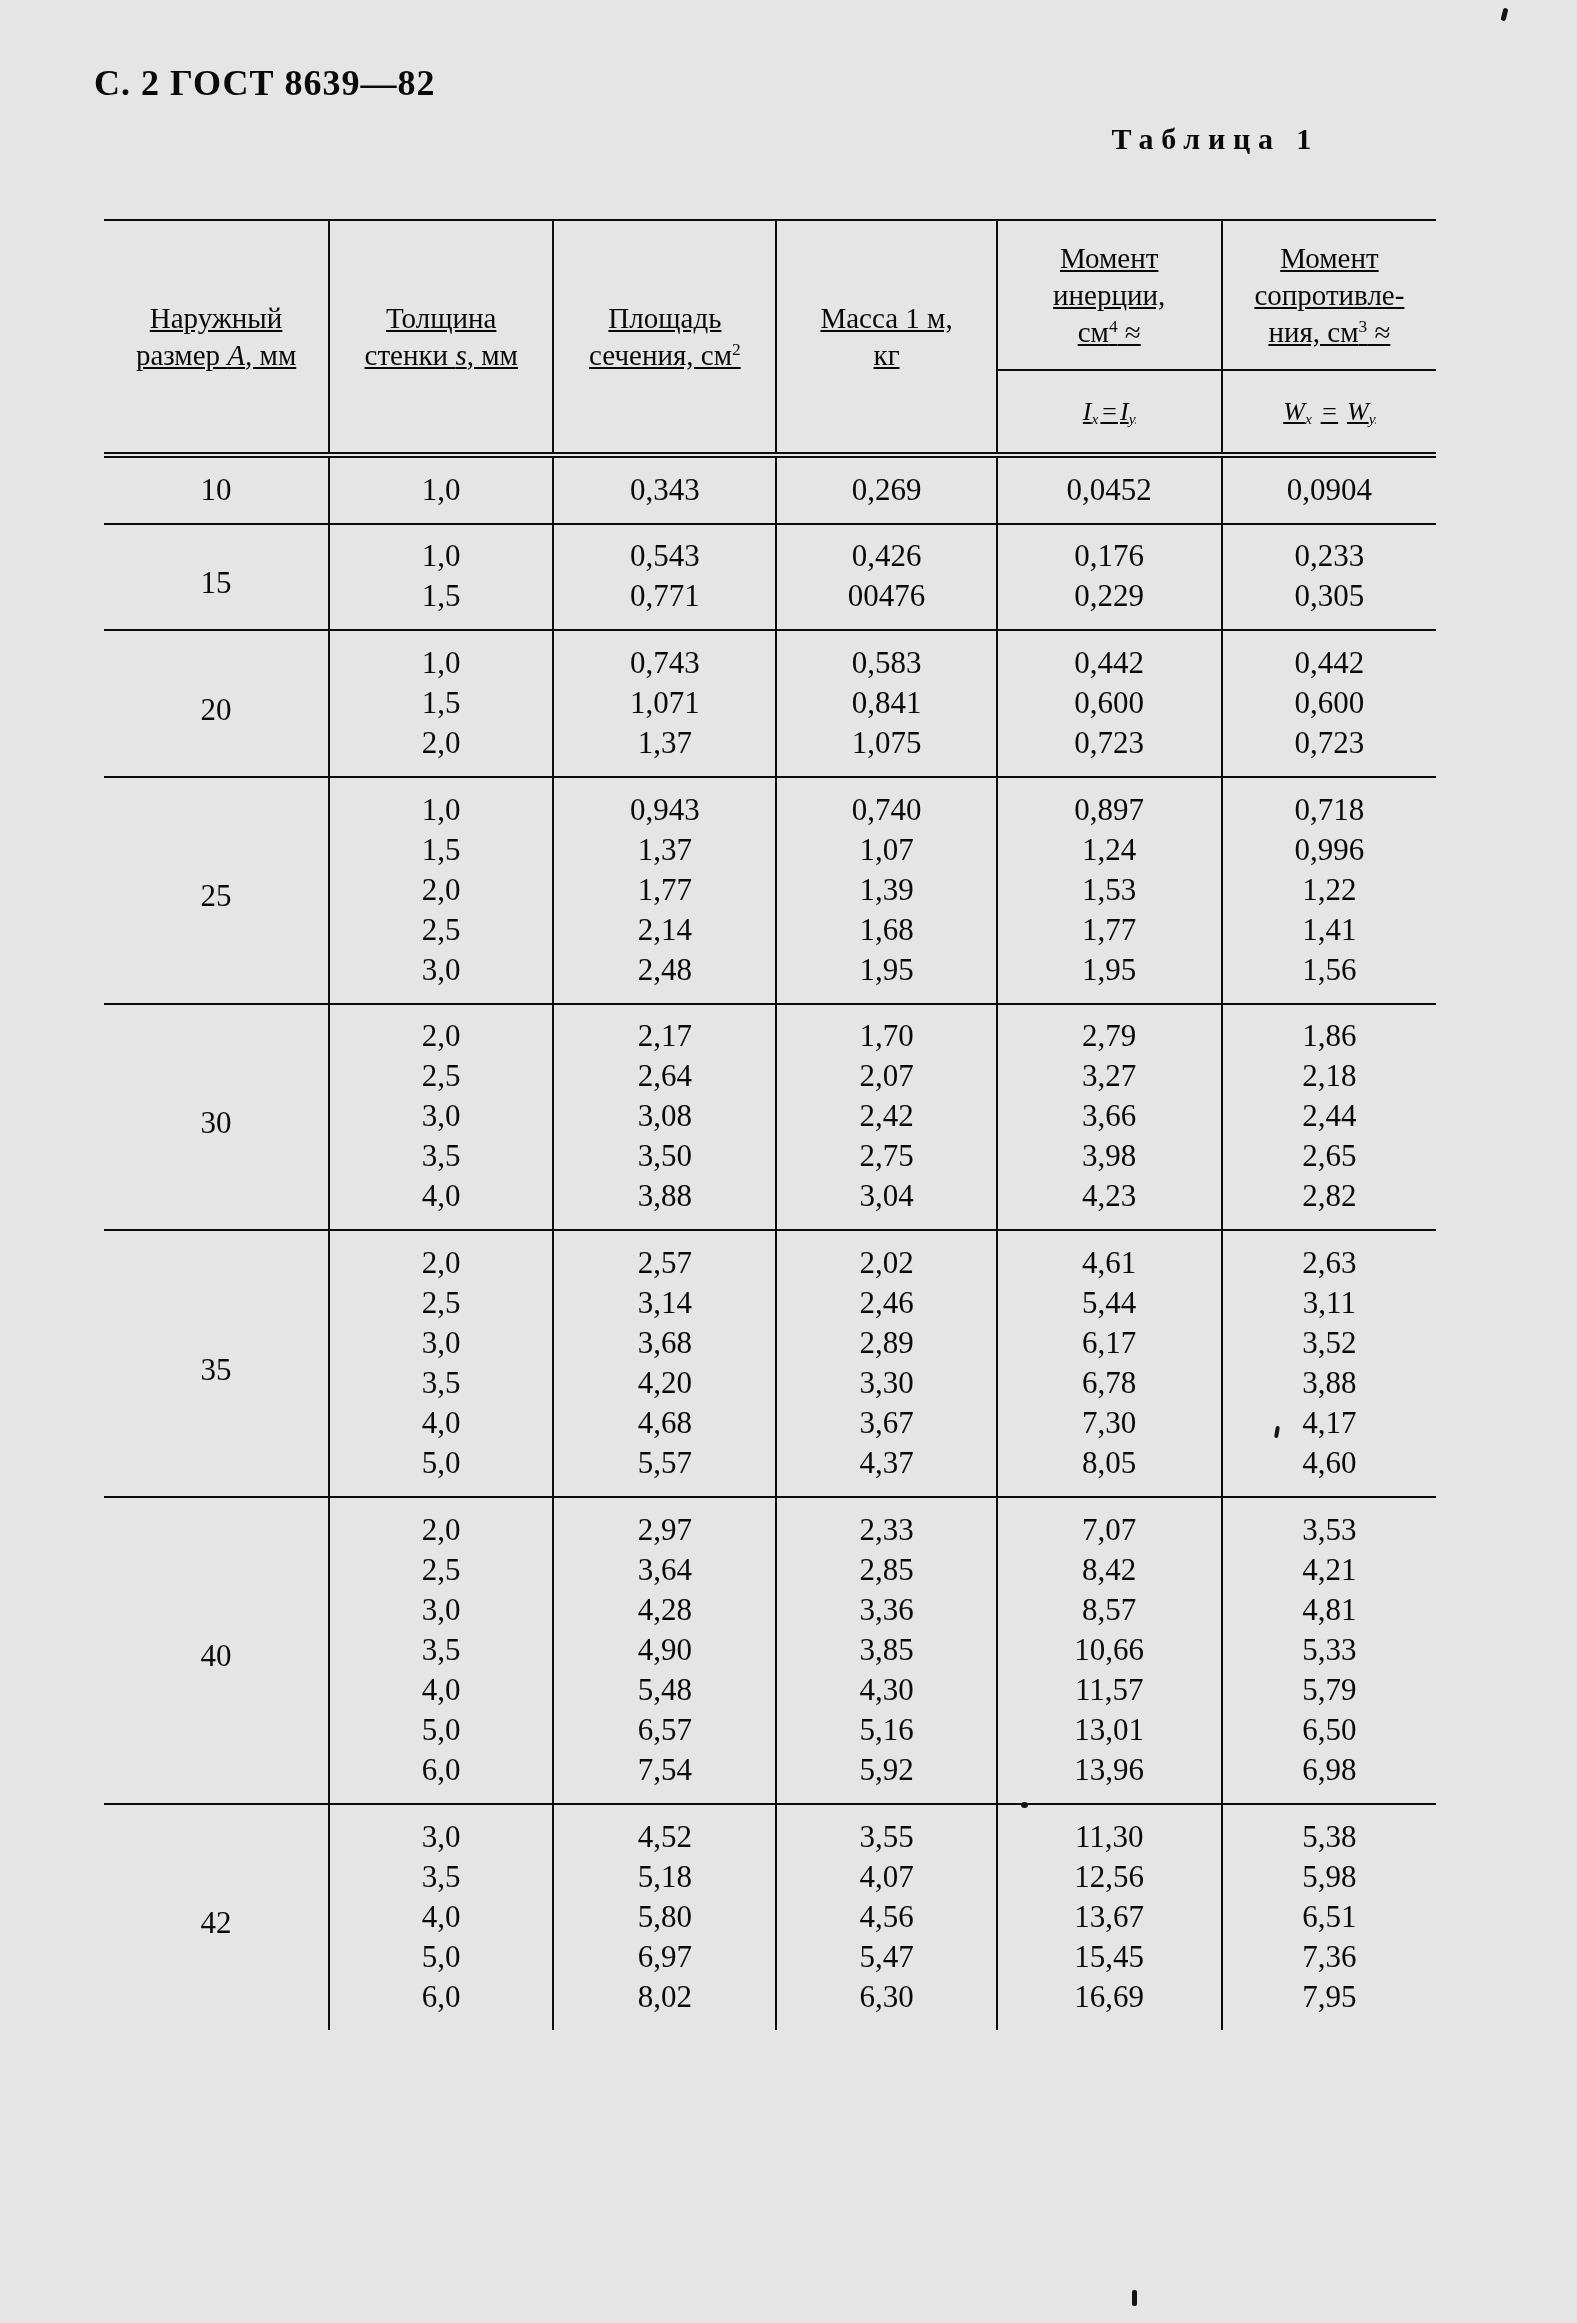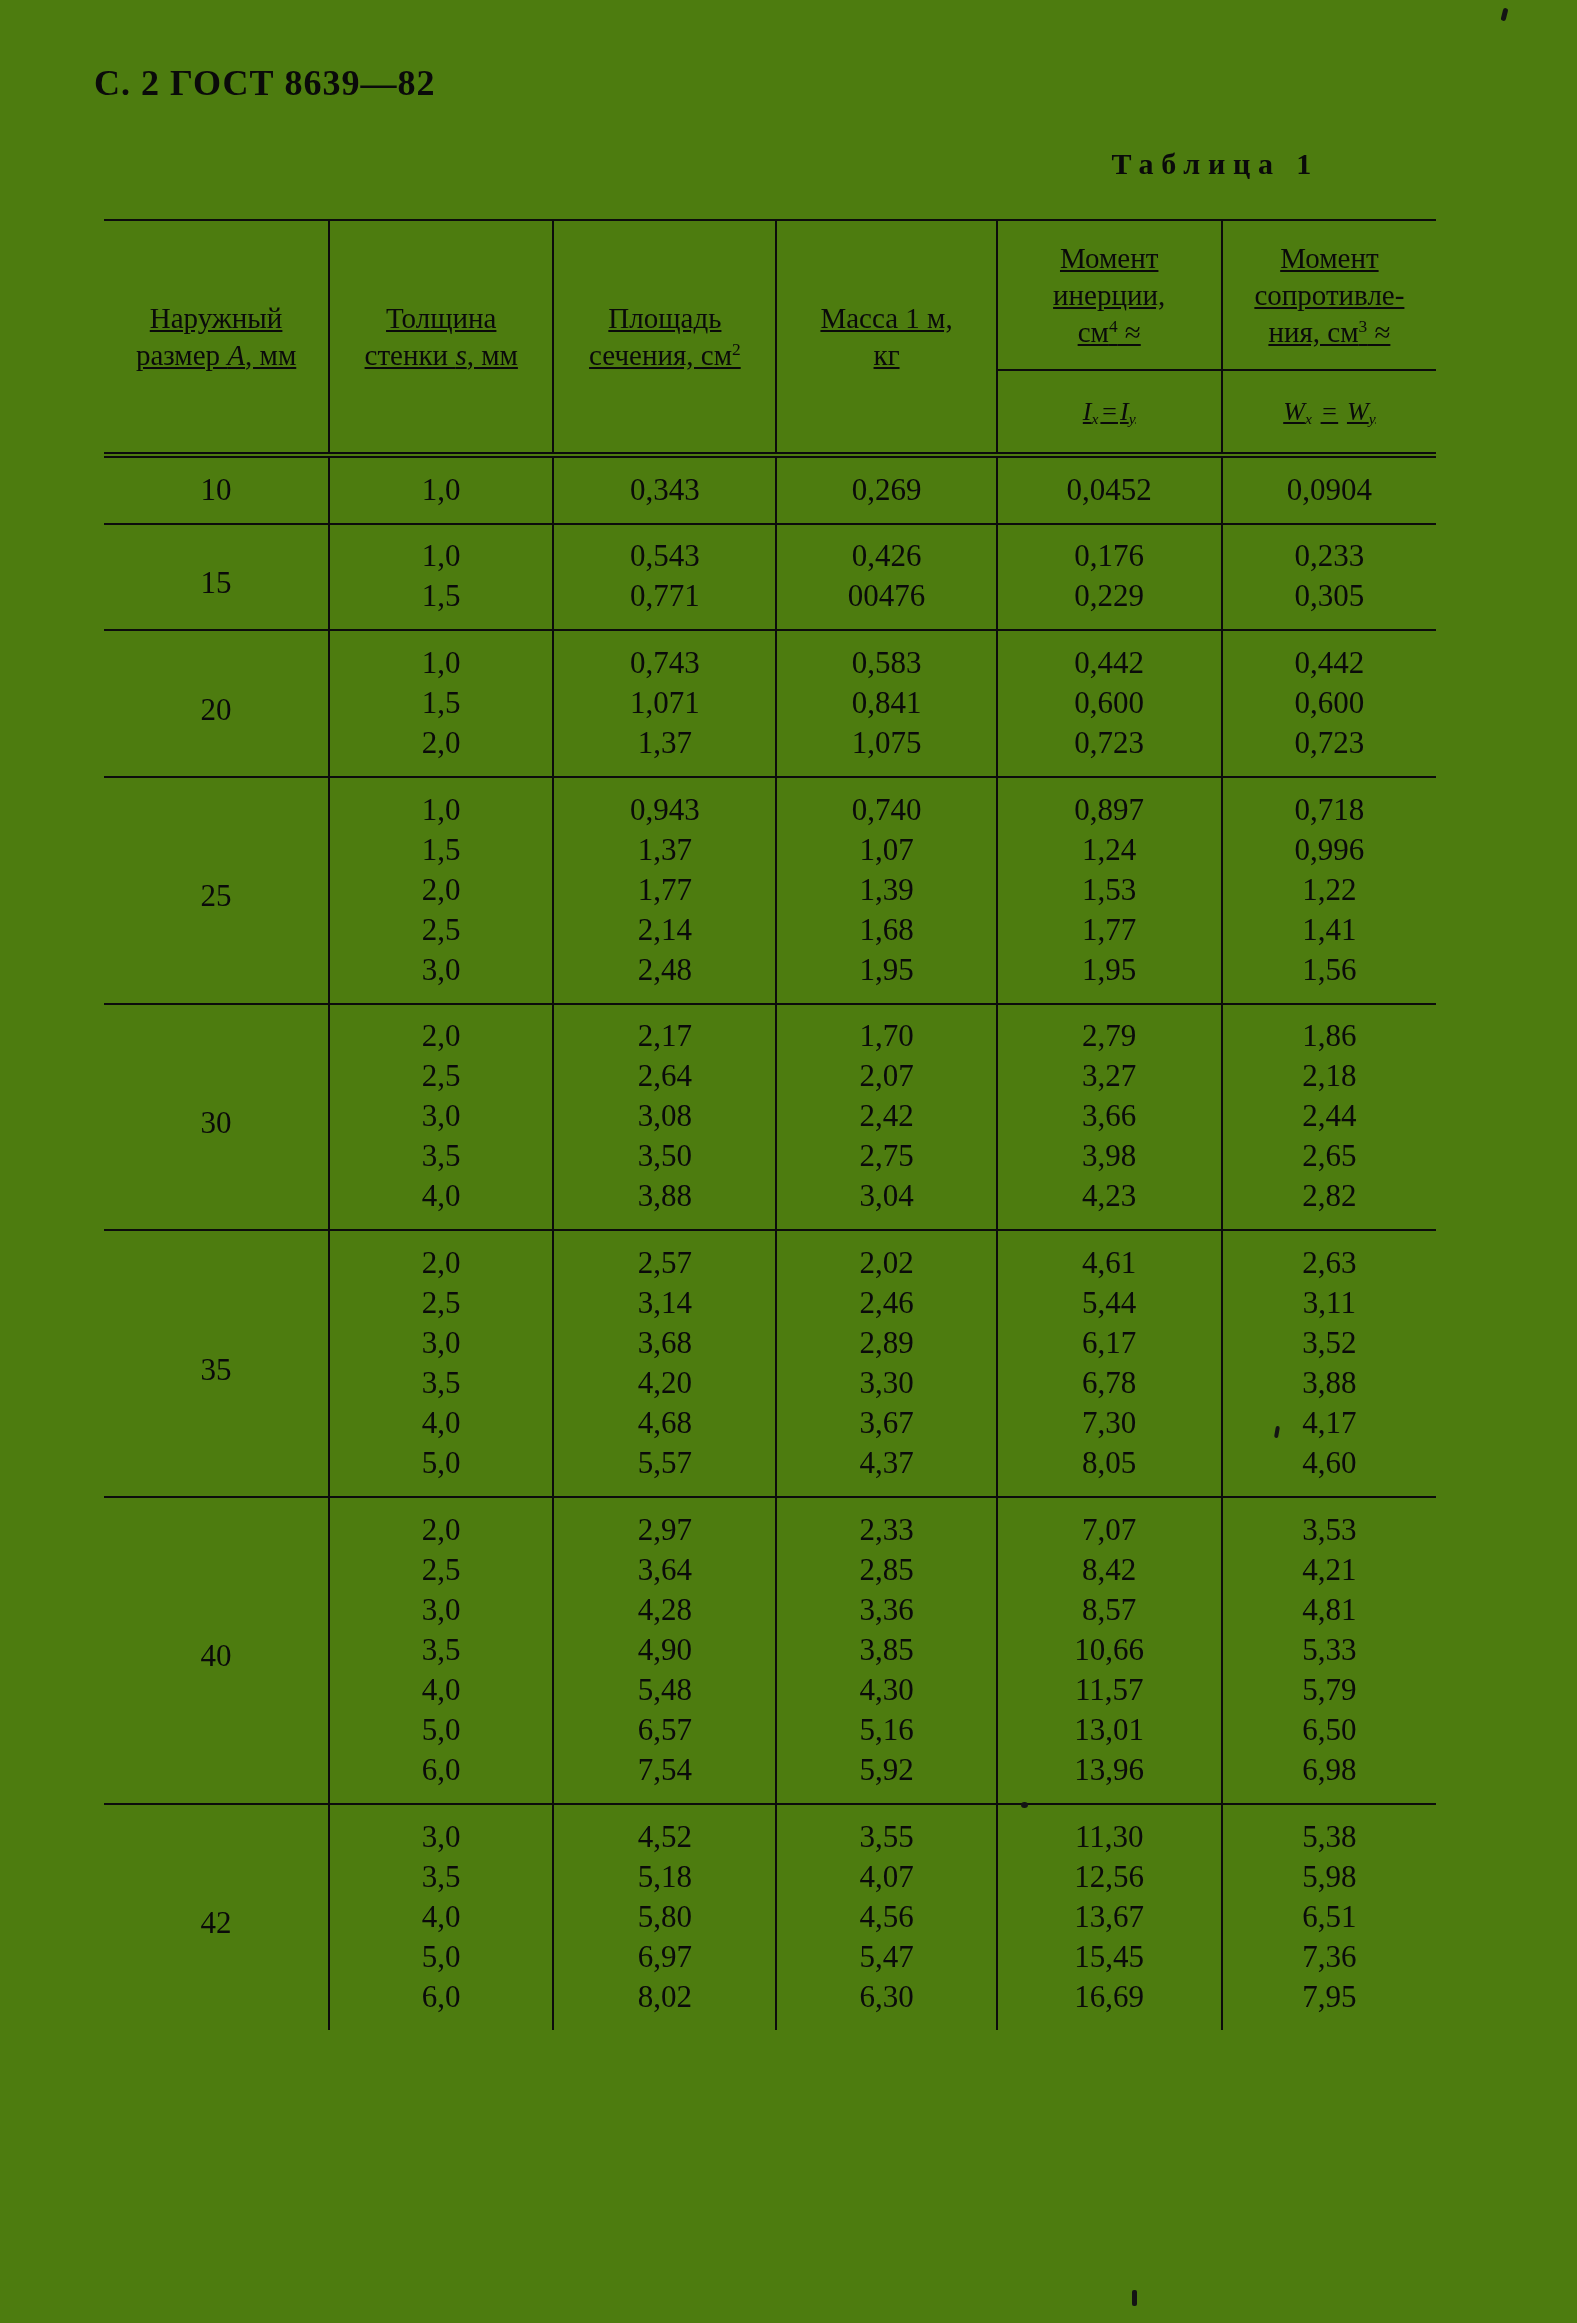--- a/index.html
+++ b/index.html
@@ -1,38 +1,38 @@
 <!DOCTYPE html>
 <html><head>
 <meta charset="utf-8">
 <style>
   html, body { margin: 0; padding: 0; background: #fff; }
   .page {
     position: relative;
     width: 1578px;
     height: 2323px;
-    background: #4d7c0f;
+    background: #e5e5e5;
     font-family: "Liberation Serif", "DejaVu Serif", serif;
     color: #0a0a0a;
     overflow: hidden;
   }
 
   .doc-header {
     position: absolute;
     left: 94px;
     top: 62px;
     font-size: 36px;
     font-weight: bold;
     letter-spacing: 1px;
     white-space: nowrap;
   }
 
   .table-caption {
     position: absolute;
-    top: 147px;
+    top: 122px;
     right: 259px;
     font-size: 30px;
     font-weight: bold;
     letter-spacing: 7.8px;
     white-space: nowrap;
   }
 
   table.gost {
     position: absolute;
     left: 104px;

